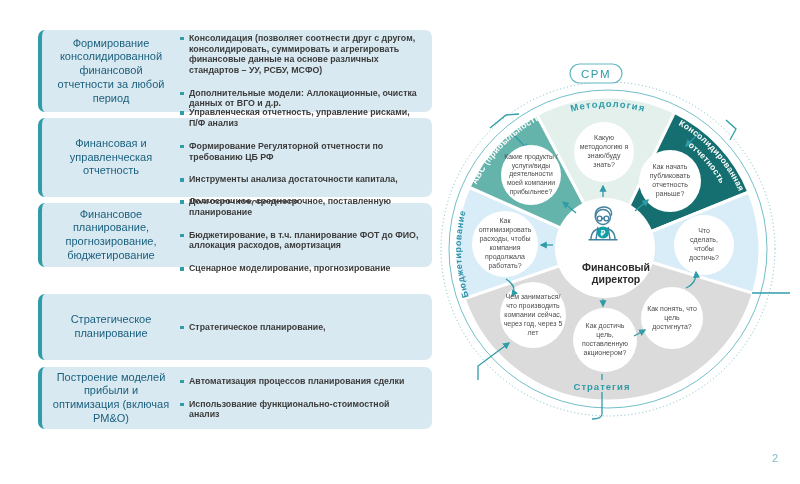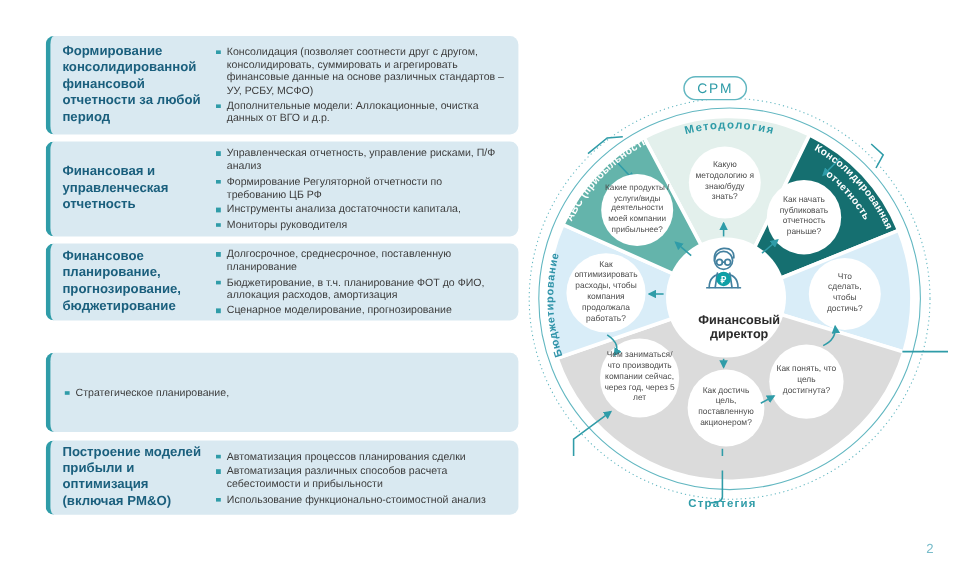--- a/index.html
+++ b/index.html
@@ -3,24 +3,24 @@
 <meta charset="utf-8">
 <style>
   html,body{margin:0;padding:0;background:#fff;}
   .slide{position:relative;width:800px;height:484px;background:#fff;overflow:hidden;
          font-family:"Liberation Sans",sans-serif;}
   
   .panel{position:absolute;left:38px;width:394px;background:var(--panel_bg);
          border-left:4px solid var(--accent);border-radius:7px;
          display:flex;align-items:center;box-sizing:border-box;padding:6px 12px 6px 10px;}
   .panel-title{flex:0 0 118px;width:118px;padding-right:8px;color:var(--panel_title);
-               font-weight:bold;font-size:11px;line-height:1.25;}
+               font-weight:normal;font-size:11px;line-height:1.25;text-align:center;}
   .panel ul{list-style:none;margin:0;padding:0;flex:1;}
   .panel li{position:relative;font-size:8.8px;line-height:1.22;color:var(--text_body);
-            padding-left:11px;margin:2px 0;}
+            padding-left:11px;margin:12px 0;font-weight:bold;}
   .panel li::before{content:"";position:absolute;left:2px;top:4px;width:3.5px;height:3.5px;
             background:var(--accent);}
   
   .wheel{position:absolute;left:430px;top:40px;width:370px;height:430px;}
   .wheel svg{position:absolute;left:0;top:0;}
   .wedge{stroke:#fff;stroke-width:3;}
   .ring{fill:none;stroke:var(--ring);stroke-width:0.9;}
   .ln{fill:none;stroke:var(--accent);stroke-width:1.3;}
   .arr{marker-end:url(#arw);}
   #arw path{fill:var(--accent);}
@@ -31,21 +31,21 @@
   .lbl-white{fill:#fff;font-weight:bold;font-size:8.5px;letter-spacing:.3px;}
   .pill-rect{fill:#fff;stroke:var(--ring);stroke-width:1.2;}
   .pill-text{fill:var(--accent);font-size:11.5px;letter-spacing:1.5px;}
   .icon{stroke:var(--icon_stroke);stroke-width:1.4;fill:none;stroke-linecap:round;}
   .q{position:absolute;transform:translate(-50%,-50%);text-align:center;
      font-size:7px;line-height:1.28;color:var(--bubble_text);}
   .q-small{font-size:6.8px;}
   .center-label{position:absolute;transform:translate(-50%,-50%);width:82px;text-align:center;
      font-weight:bold;font-size:10.5px;line-height:1.15;color:var(--center_text);}
   .strategy-label{position:absolute;transform:translate(-50%,-50%);color:var(--accent);
-     font-weight:bold;font-size:9.5px;letter-spacing:1px;margin-top:34px;}
+     font-weight:bold;font-size:9.5px;letter-spacing:1px;}
   .page-num{position:absolute;right:22px;top:452px;color:var(--page_num);font-size:11px;}
 </style>
 </head>
 <body>
 
 <div class="slide">
 
   <div class="panel" style="top:30px;height:82px">
     <div class="panel-title">Формирование консолидированной финансовой отчетности  за любой период</div>
     <ul>
@@ -67,30 +67,30 @@
   <div class="panel" style="top:203px;height:64px">
     <div class="panel-title">Финансовое планирование, прогнозирование, бюджетирование</div>
     <ul>
       <li>Долгосрочное, среднесрочное, поставленную планирование</li>
       <li>Бюджетирование, в т.ч.  планирование ФОТ до ФИО, аллокация расходов, амортизация</li>
       <li>Сценарное моделирование, прогнозирование</li>
     </ul>
   </div>
 
   <div class="panel" style="top:294px;height:66px">
+    <div class="panel-title">Стратегическое планирование</div>
     <ul>
       <li>Стратегическое планирование,</li>
     </ul>
   </div>
 
   <div class="panel" style="top:367px;height:62px">
     <div class="panel-title">Построение моделей прибыли и оптимизация (включая PM&amp;O)</div>
     <ul>
       <li>Автоматизация процессов планирования сделки</li>
-      <li>Автоматизация различных способов расчета себестоимости и прибыльности</li>
       <li>Использование функционально-стоимостной анализ</li>
     </ul>
   </div>
 
   <div class="wheel">
     <svg width="370" height="430" viewBox="0 0 370 430">
       <defs>
         <marker id="arw" viewBox="0 0 8 8" refX="6.5" refY="4" markerWidth="5.5" markerHeight="5.5" orient="auto">
           <path d="M0 0 L8 4 L0 8 Z"></path>
         </marker>

